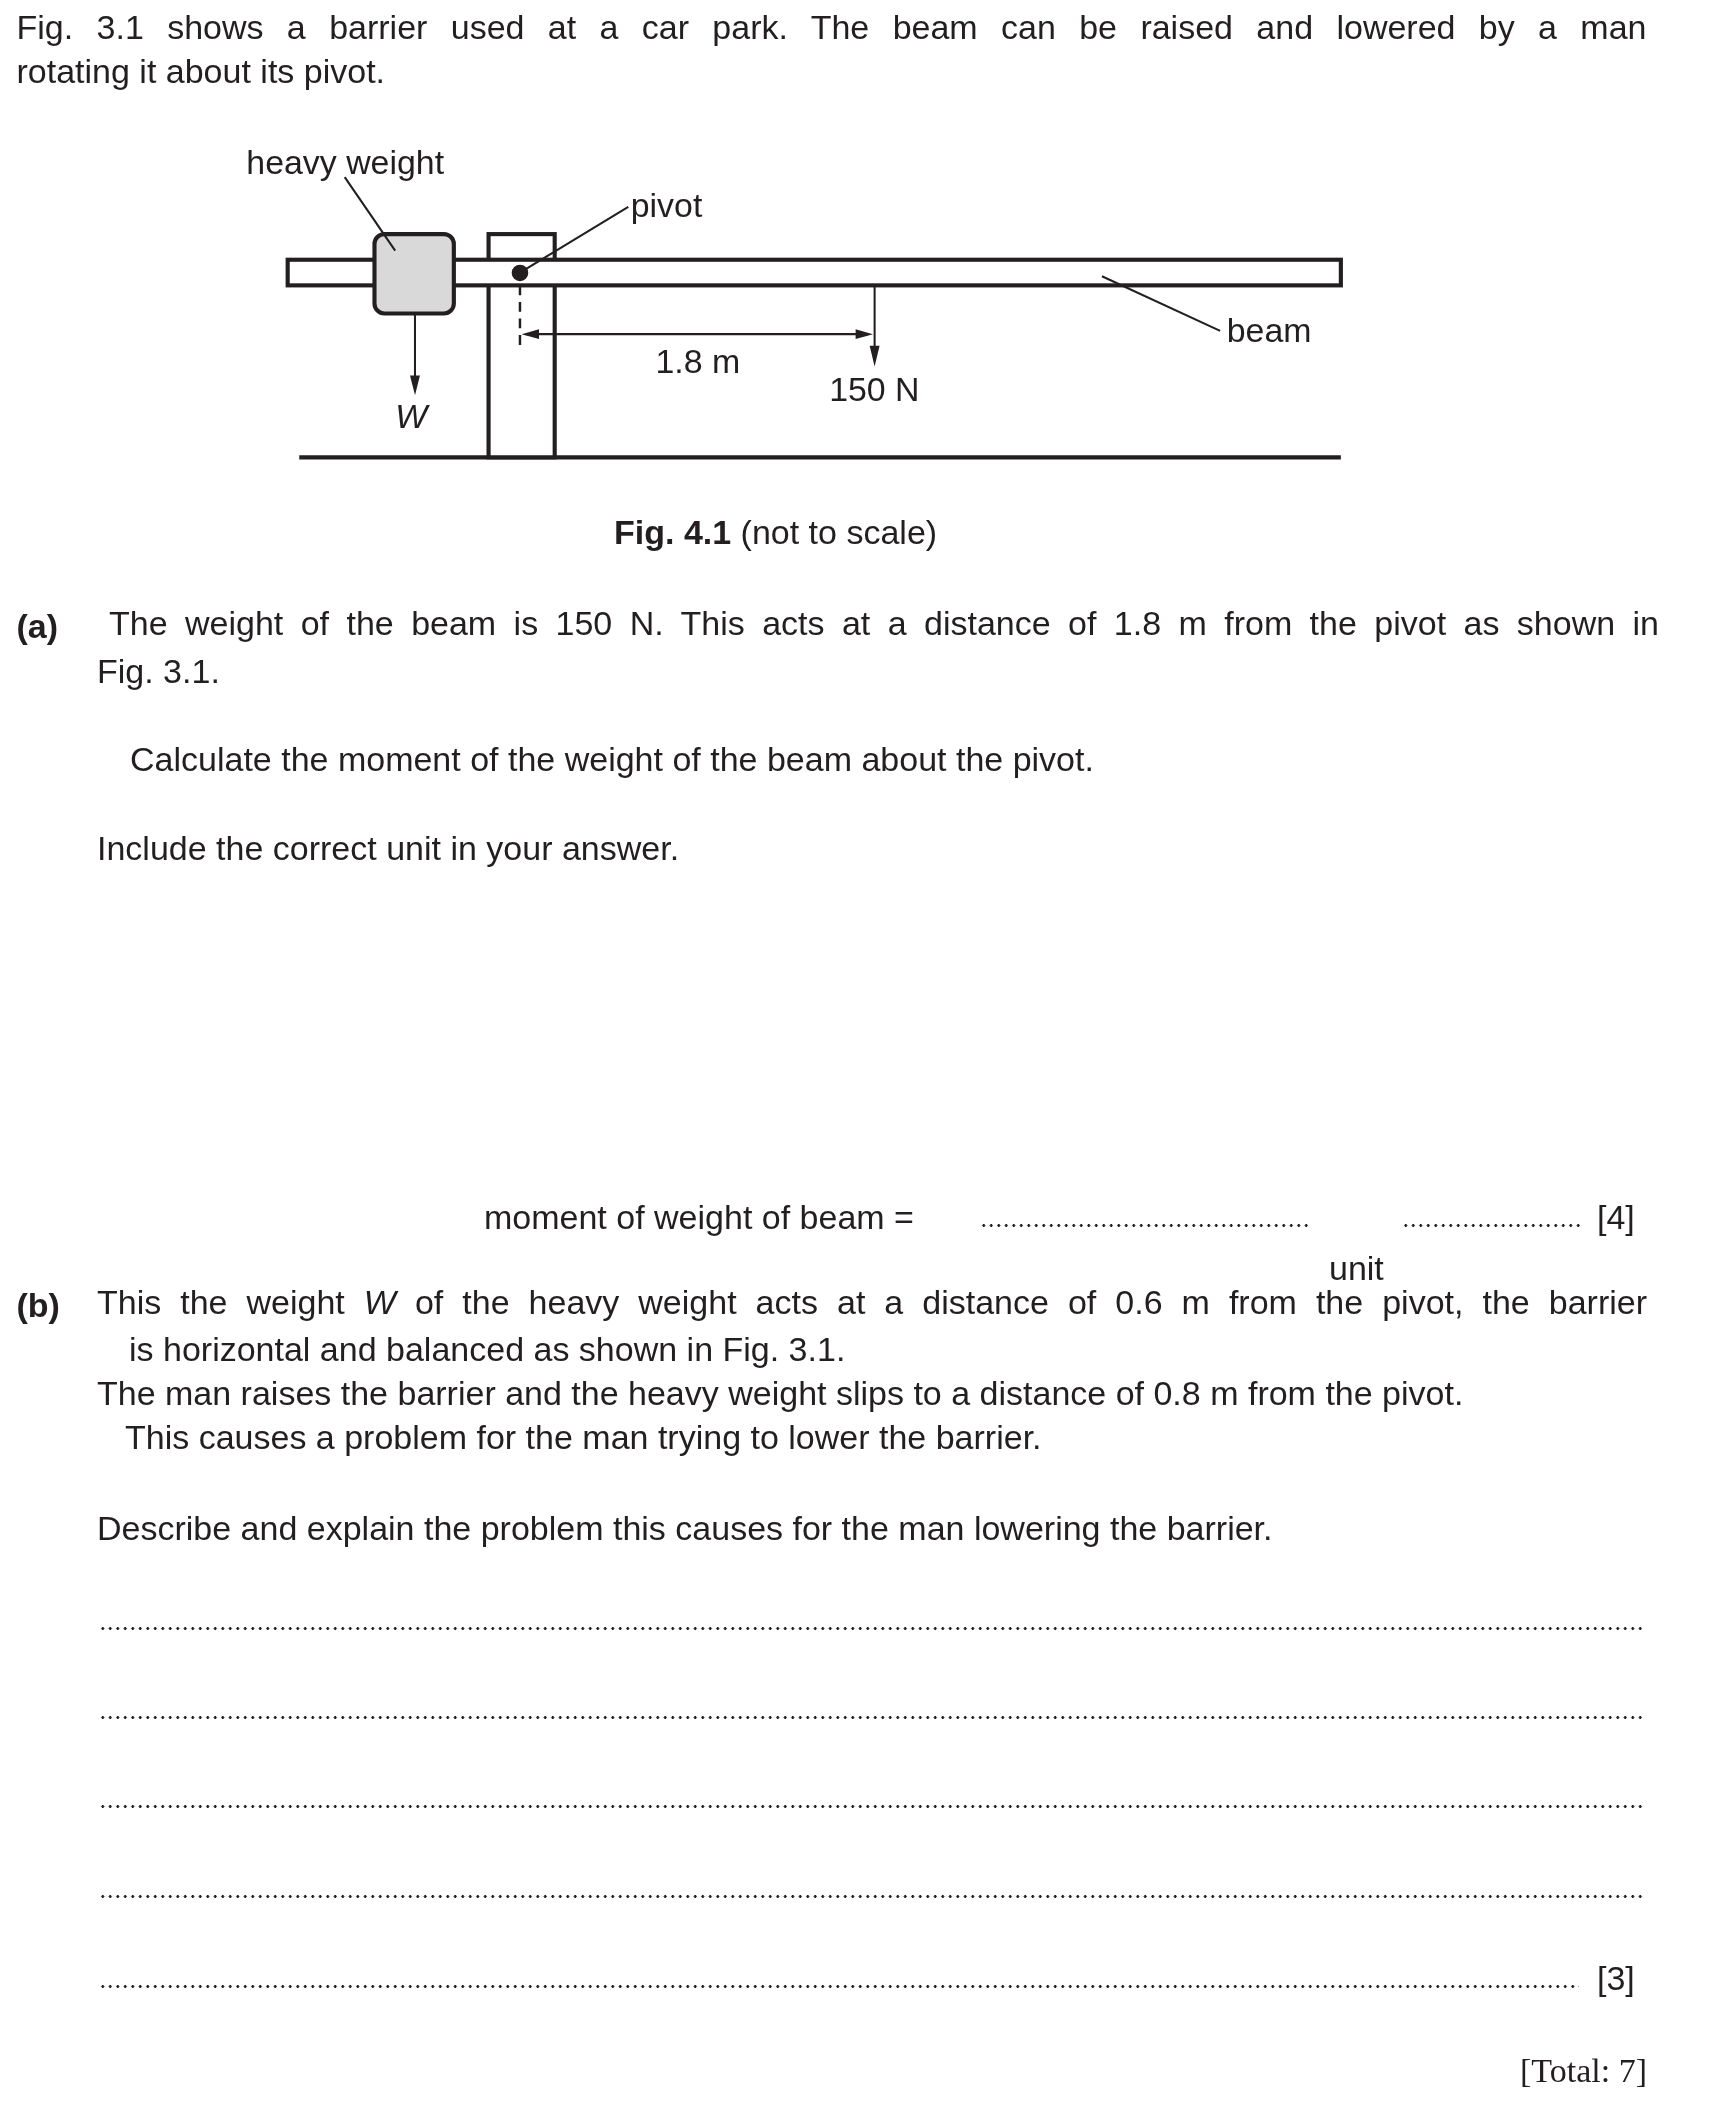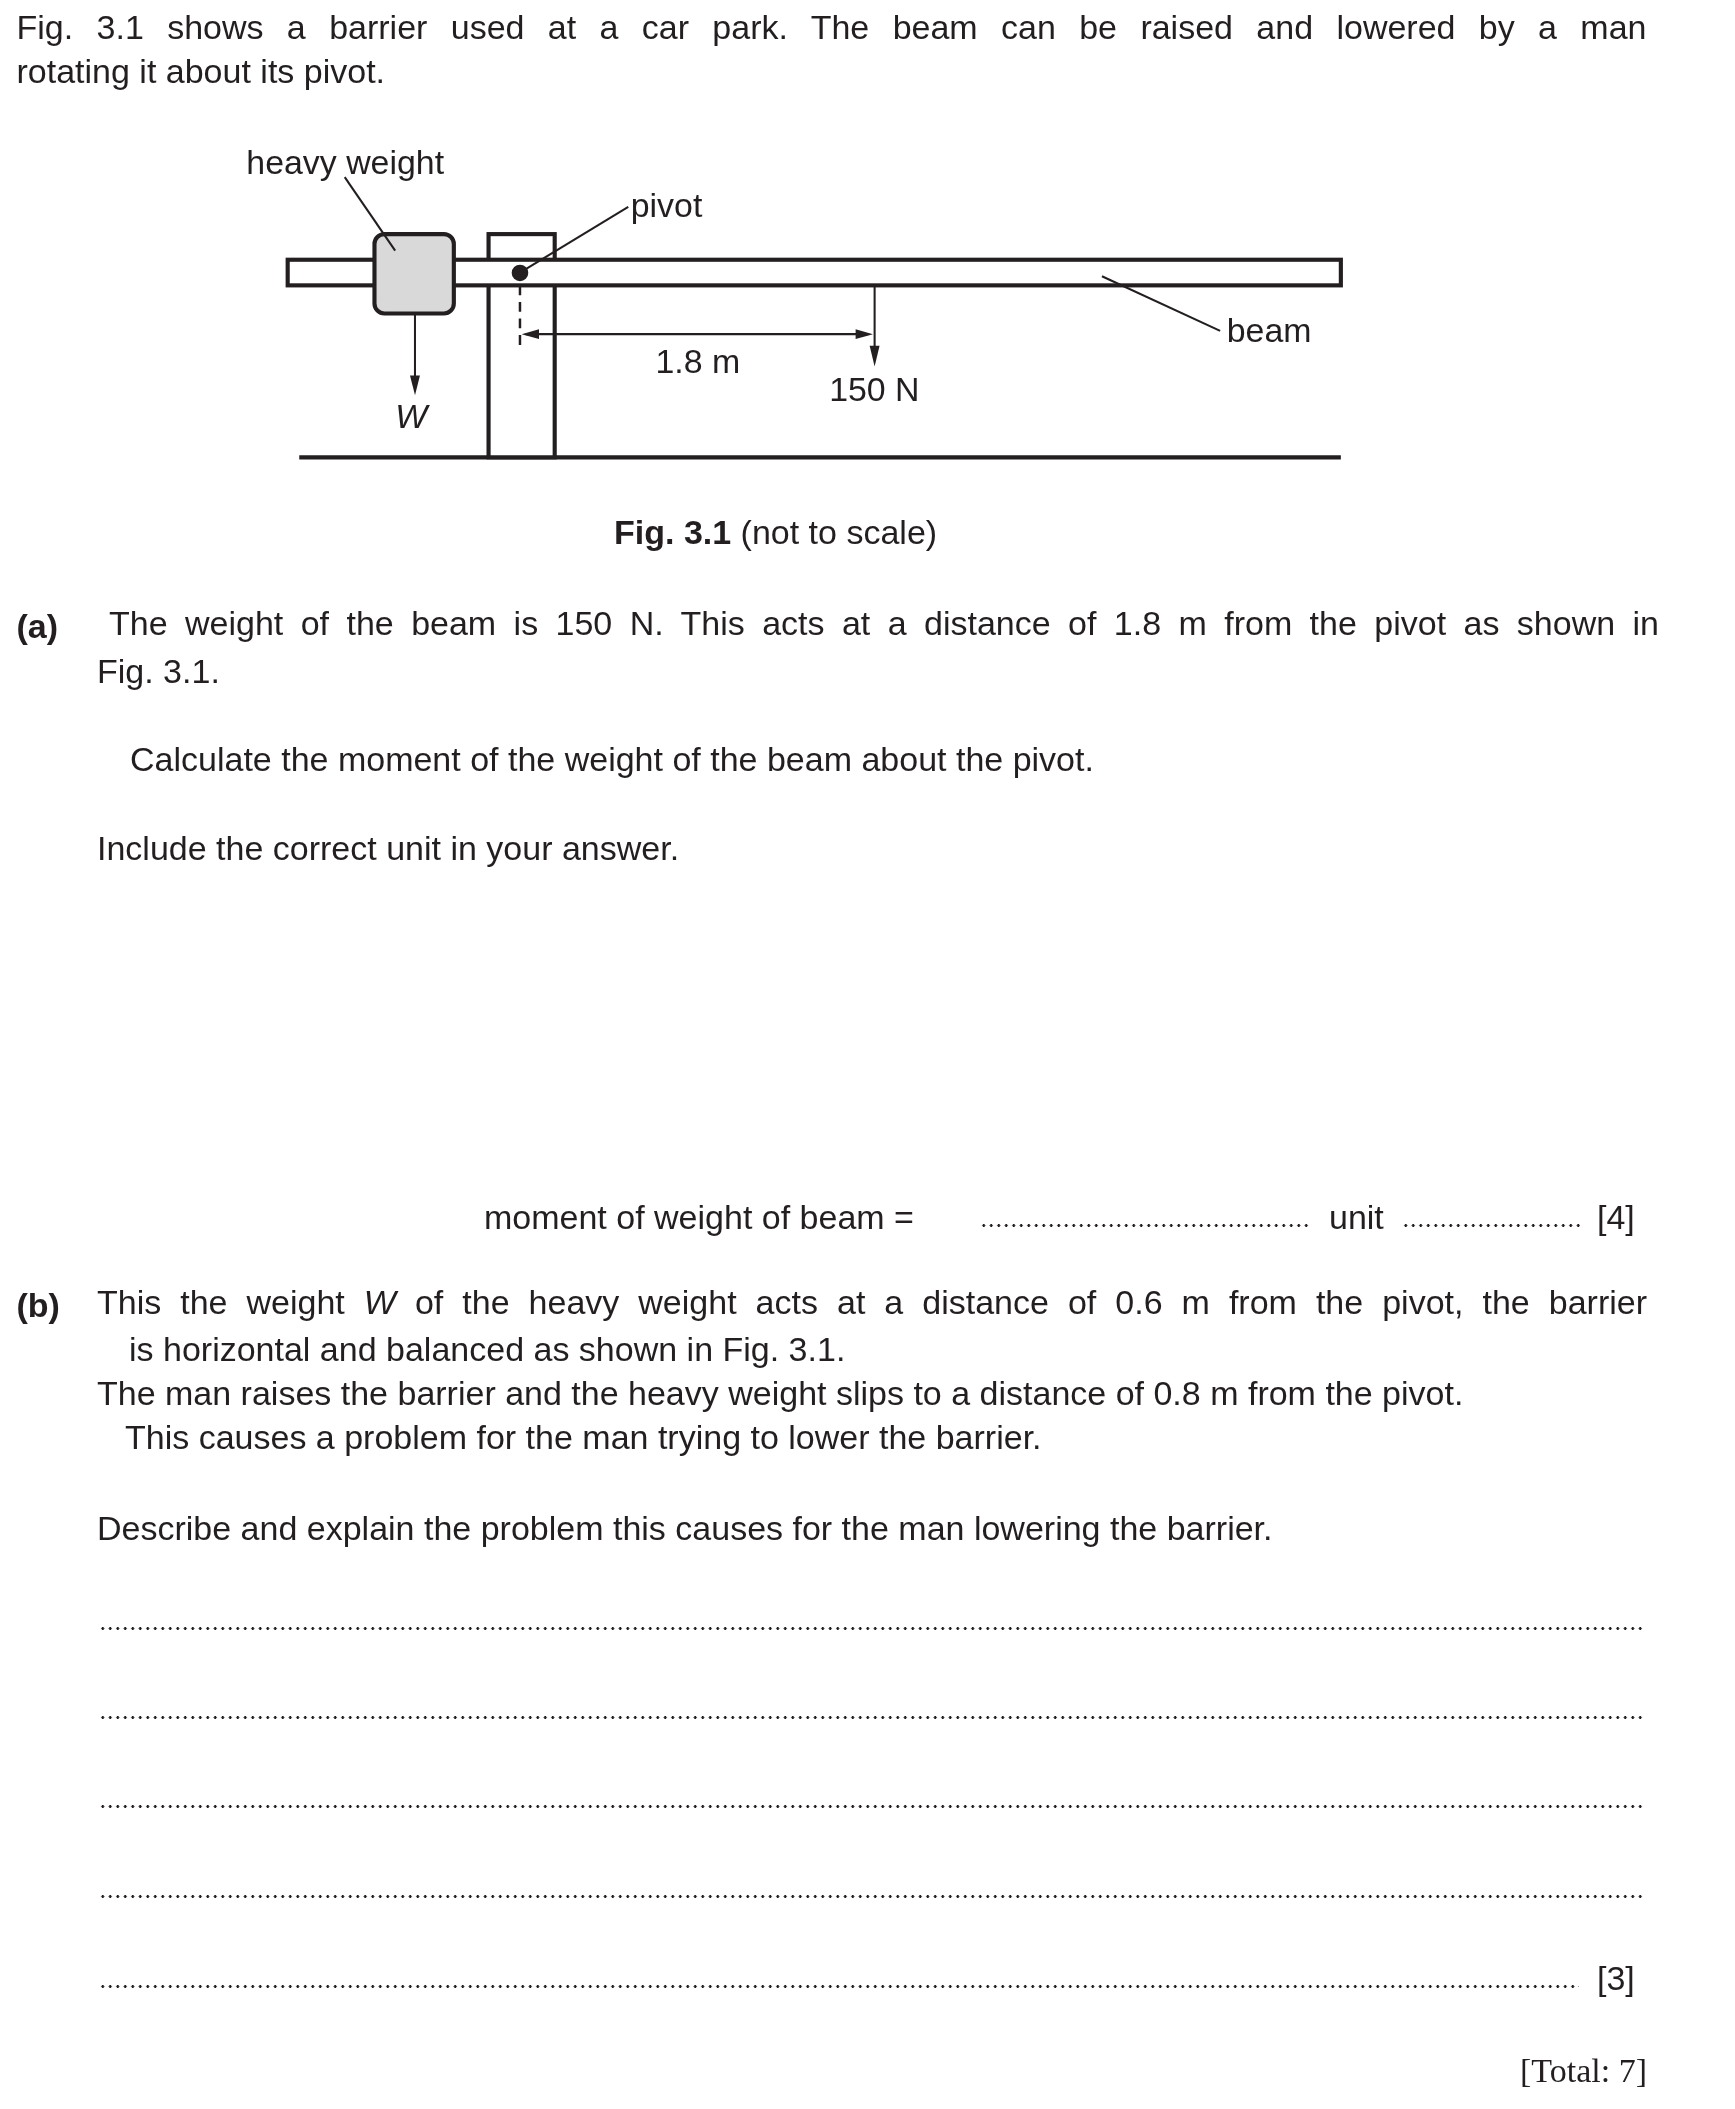--- a/index.html
+++ b/index.html
@@ -56,32 +56,32 @@
   <polygon points="631,404 652,398 652,410" fill="#231f20"></polygon>
   <polygon points="1056,404 1035,398 1035,410" fill="#231f20"></polygon>
 
   <line x1="1058" y1="345" x2="1058" y2="425" stroke="#231f20" stroke-width="2.5"></line>
   <polygon points="1058,443 1052,418 1064,418" fill="#231f20"></polygon>
 
   <line x1="502" y1="379" x2="502" y2="460" stroke="#231f20" stroke-width="2.5"></line>
   <polygon points="502,478 496,454 508,454" fill="#231f20"></polygon>
 </svg>
 
-<div class="t" style="left:614px; top:515px;"><span class="b">Fig. 3.1</span><span style="white-space:pre"> (not to scale)</span></div>
+<div class="t" style="left:614px; top:515px;"><span class="b">Fig. 4.1</span><span style="white-space:pre"> (not to scale)</span></div>
 
 <div class="label" style="left:16.5px; top:609px;">(a)</div>
 <div class="just first" style="left:97px; width:1550px; top:601px;margin-left:12px;">The weight of the beam is 150 N. This acts at a distance of 1.8 m from the pivot as shown in</div>
 <div class="t" style="left:97px; top:654px;">Fig. 3.1.</div>
 <div class="t" style="left:97px; top:742px;margin-left:33px;">Calculate the moment of the weight of the beam about the pivot.</div>
 <div class="t" style="left:97px; top:831px;">Include the correct unit in your answer.</div>
 
 <div>
   <div class="t" style="left:484px; top:1200px;">moment of weight of beam =</div>
   <div class="dots" style="left:980px; top:1224px; width:331px;"><span></span></div>
-  <div class="t" style="left:1329px; top:1200px;">unit</div>
+  <div class="t" style="left:1329px; top:1251px;">unit</div>
   <div class="dots" style="left:1402px; top:1224px; width:178px;"><span></span></div>
   <div class="t" style="left:1597px; top:1200px;">[4]</div>
 </div>
 
 <div class="label" style="left:16.5px; top:1288px;">(b)</div>
 <div class="just first" style="left:97px; width:1550px; top:1280px;"><span style="white-space:pre">This the weight </span><span class="i">W</span><span style="white-space:pre"> of the heavy weight acts at a distance of 0.6 m from the pivot, the barrier</span></div>
 <div class="t" style="left:97px; top:1332px;margin-left:32px;">is horizontal and balanced as shown in Fig. 3.1.</div>
 <div class="t" style="left:97px; top:1376px;">The man raises the barrier and the heavy weight slips to a distance of 0.8 m from the pivot.</div>
 <div class="t" style="left:97px; top:1420px;margin-left:28px;">This causes a problem for the man trying to lower the barrier.</div>
 <div class="t" style="left:97px; top:1511px;">Describe and explain the problem this causes for the man lowering the barrier.</div>

